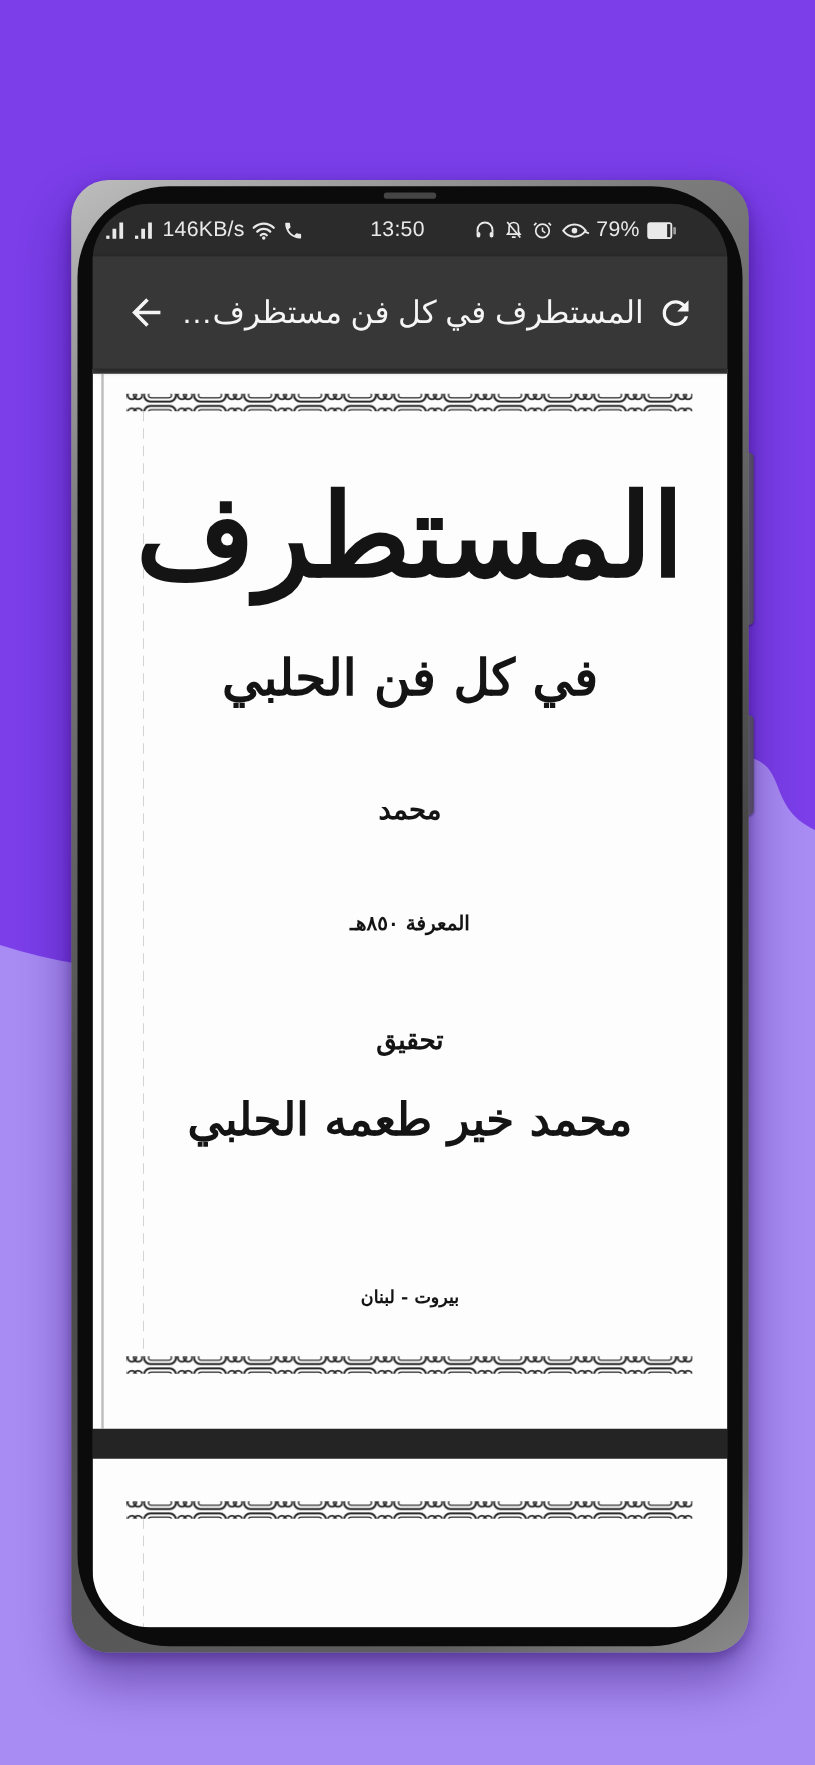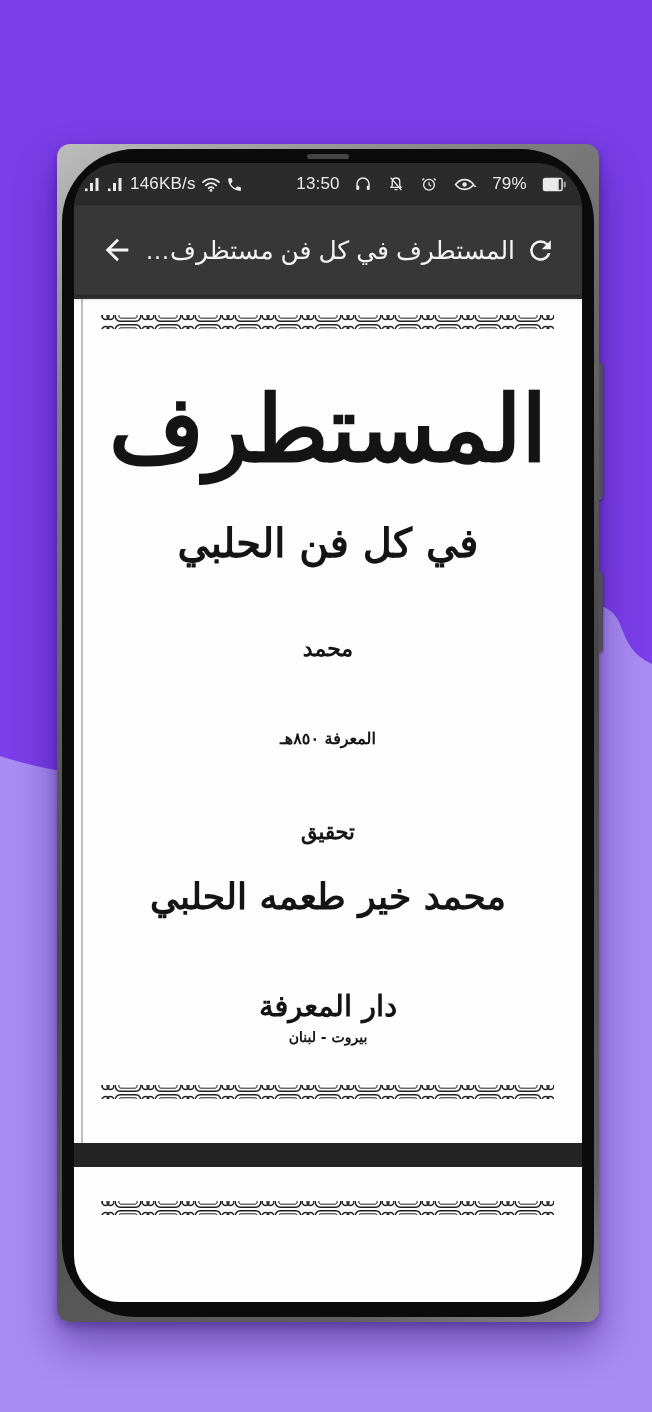--- a/index.html
+++ b/index.html
@@ -14,21 +14,21 @@
   .side-btn{
     position:absolute;left:594px;width:9px;z-index:1;border-radius:4px;
     background:linear-gradient(90deg,#9a9a9a,#5c5c5c);
     box-shadow:0 1px 2px rgba(0,0,0,.5);
   }
   .side-btn.volume{top:362px;height:138px;}
   .side-btn.power{top:572px;height:80px;}
   
   .phone{
     position:absolute;left:57px;top:144px;width:542px;height:1178px;z-index:2;
-    border-radius:13px;box-sizing:border-box;padding:5px;
+    border-radius:30px;box-sizing:border-box;padding:5px;
     background:linear-gradient(150deg,#bdbdbd 0%,#7d7d7d 18%,#474747 55%,#5f5f5f 90%,#8a8a8a 100%);
     box-shadow:0 22px 40px rgba(35,5,95,.45), 0 4px 10px rgba(35,5,95,.35);
   }
   .bezel{
     width:100%;height:100%;box-sizing:border-box;border-radius:73px;
     background:#0b0b0b;padding:14px 12px 15px 12px;position:relative;
   }
   .speaker{
     position:absolute;top:5px;left:50%;transform:translateX(-50%);
     width:42px;height:5px;border-radius:3px;background:#454545;
@@ -39,21 +39,21 @@
   }
   
   .status-bar{
     height:42px;flex:0 0 42px;background:#2b2b2b;color:#e9e9e9;
     display:flex;align-items:center;padding:0 16px 0 10px;box-sizing:border-box;
     font-size:17px;
   }
   .sb-left,.sb-right{display:flex;align-items:center;gap:5px;}
   .sb-left{flex:1;}
   .sb-center{flex:0 0 auto;}
-  .sb-right{flex:1;justify-content:space-between;padding-left:14px;}
+  .sb-right{flex:1;justify-content:center;padding-left:14px;}
   .sb-text{white-space:nowrap;letter-spacing:.2px;}
   .sb-icon{display:flex;align-items:center;}
   .sb-icon svg{display:block;}
   
   .toolbar{
     height:90px;flex:0 0 90px;background:#373737;color:#f3f3f3;
     display:flex;align-items:center;padding:0 26px;box-sizing:border-box;
     box-shadow:0 2px 5px rgba(0,0,0,.45);position:relative;z-index:3;
   }
   .tb-btn{display:flex;align-items:center;justify-content:center;background:none;border:none;padding:0;cursor:pointer;}
@@ -214,21 +214,20 @@
             <rect x="27" y="34" width="14" height="756" fill="url(#chV1)"></rect>
             <rect x="466" y="34" width="14" height="756" fill="url(#chV1)"></rect>
           </svg>
 
           <div class="bk bk-title">المستطرف</div>
           <div class="bk bk-subtitle">في كل فن الحلبي</div>
           <div class="bk bk-byline">محمد</div>
           <div class="bk bk-death">المعرفة ٨٥٠هـ</div>
           <div class="bk bk-editor-label">تحقيق</div>
           <div class="bk bk-editor">محمد خير طعمه الحلبي</div>
-          <div class="bk bk-publisher">دار المعرفة</div>
           <div class="bk bk-location">بيروت - لبنان</div>
         </div>
 
         <div class="page-gap"></div>
 
         <div class="page page-2">
           <svg class="border-art" width="510" height="139" viewBox="0 0 510 139">
             <defs>
               <pattern id="chH2" patternUnits="userSpaceOnUse" width="40" height="14">
                 <rect x="1.2" y="1.8" width="25.6" height="10.4" rx="5" fill="none" stroke="#1f1f1f" stroke-width="1.6"></rect>

